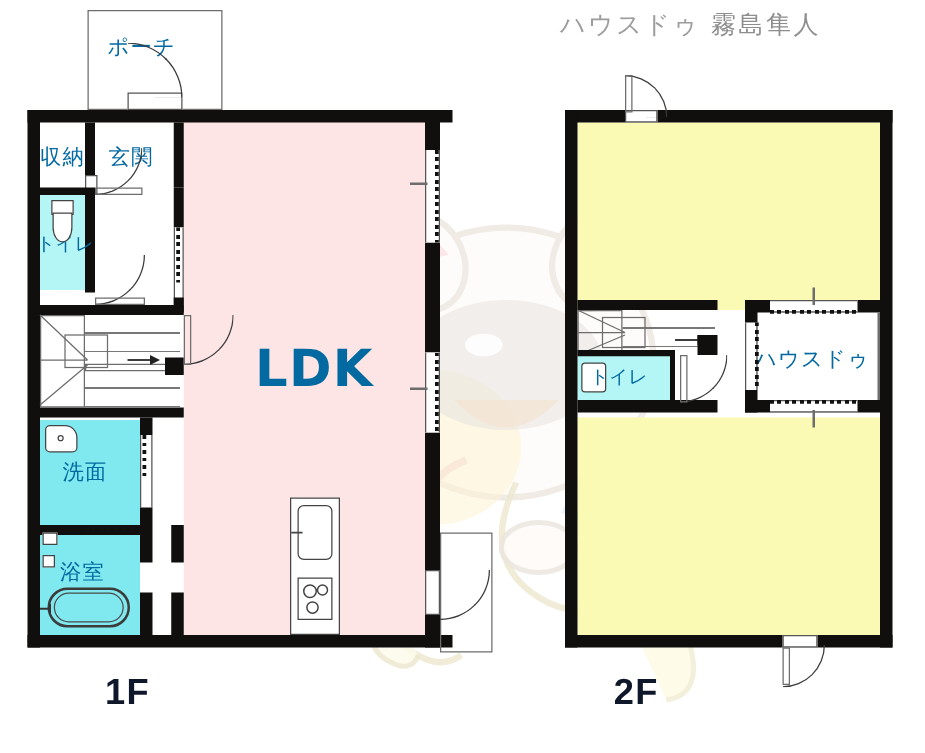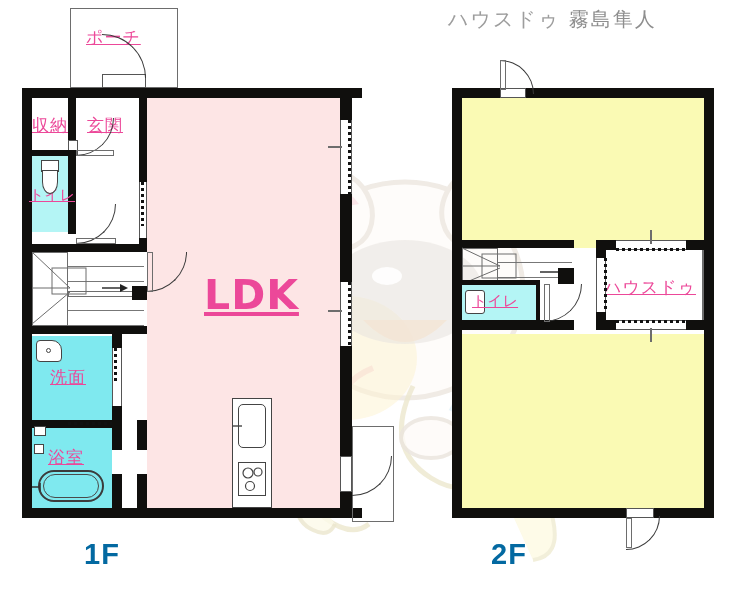--- a/index.html
+++ b/index.html
@@ -19,35 +19,34 @@
   }
   .wm-text .sub{color:#8e8e8e;}
   .mascot{position:absolute;left:255px;top:150px;width:330px;height:400px;opacity:.5;pointer-events:none;}
 
   
   .plan{position:absolute;}
   #plan1f{left:22px;top:88px;width:348px;height:436px;}
   #plan2f{left:452px;top:88px;width:262px;height:436px;}
 
   .floor-label{
-    position:absolute;font-size:29px;font-weight:700;color:#0369a1;
+    position:absolute;font-size:29px;font-weight:700;color:#0f172a;
     letter-spacing:1px;
   }
   #lbl1f{left:84px;top:538px;}
   #lbl2f{left:491px;top:538px;}
 
   
   .w{position:absolute;background:#100f0d;}      
   .rm{position:absolute;}                         
   .thin{position:absolute;border:1px solid #6d6d6d;box-sizing:border-box;background:transparent;}
   .white{position:absolute;background:#ffffff;}
   .lbl{
-    position:absolute;color:#ec4899;white-space:nowrap;
+    position:absolute;color:#0369a1;white-space:nowrap;
     font-family:"DejaVu Sans",sans-serif;
-    text-decoration:underline;
   }
   .lbl.jp{font-size:17px;letter-spacing:1px;}
   .lbl.jp-s{font-size:15px;letter-spacing:0px;}
   .lbl.ldk{font-size:41px;font-weight:700;letter-spacing:1px;}
 
   
   .swing{position:absolute;border:1.3px solid #3a3a3a;box-sizing:border-box;background:transparent;}
   .sw-tr{border-radius:0 100% 0 0;border-left:none;border-bottom:none;}
   .sw-br{border-radius:0 0 100% 0;border-left:none;border-top:none;}
 

